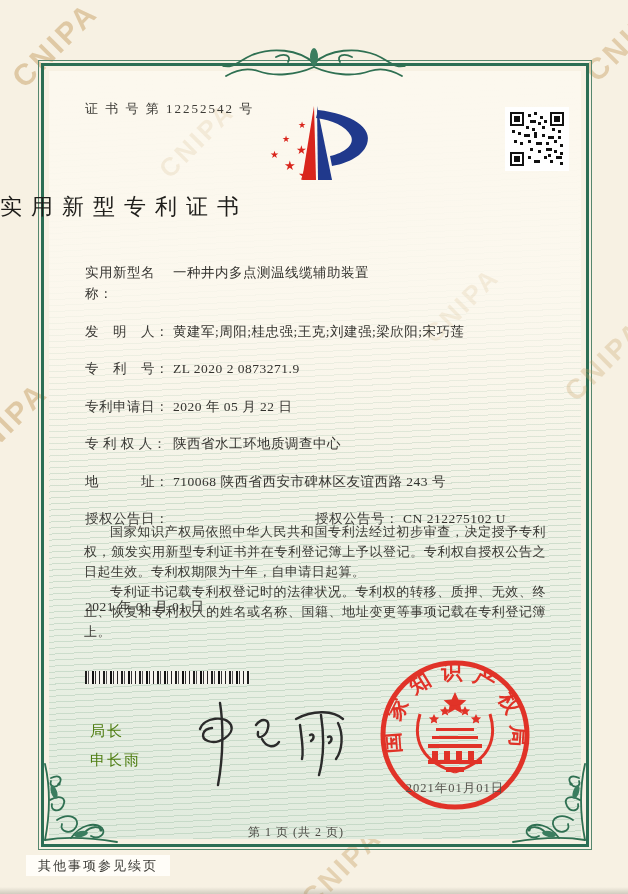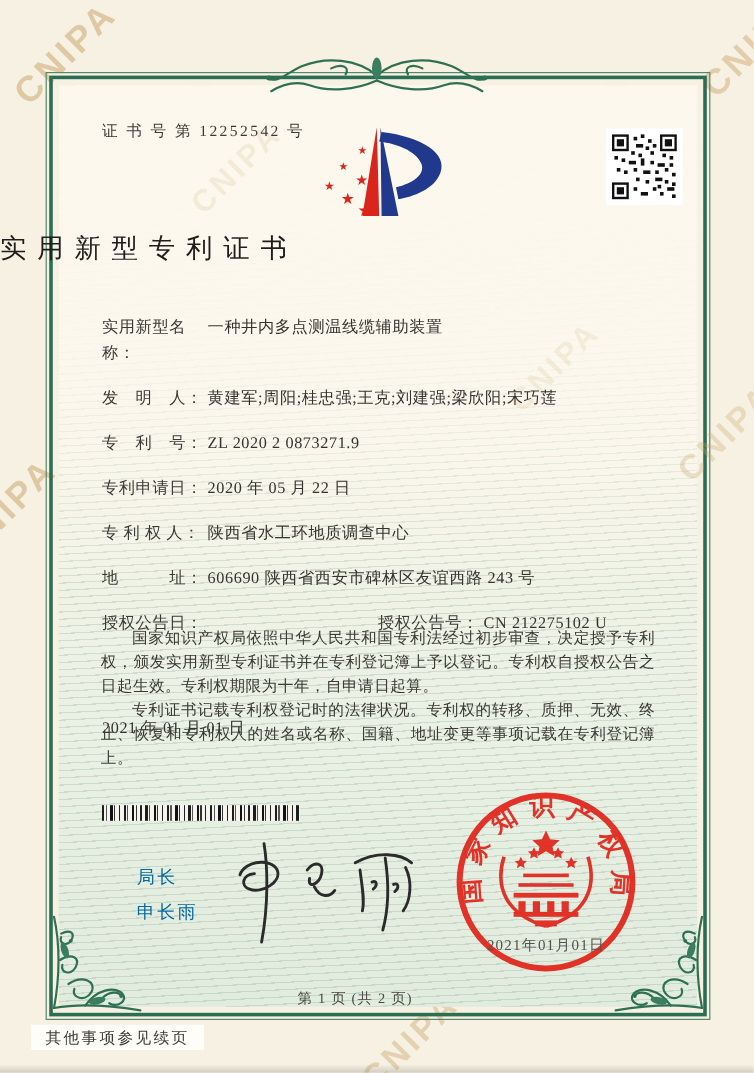--- a/index.html
+++ b/index.html
@@ -54,21 +54,21 @@
     font-size:13px;line-height:20px;text-align:justify;color:#3a3934;
   }
   .paras p{margin:0;text-indent:2em;letter-spacing:0.4px;}
   .barcode{
     position:absolute;left:85px;top:671px;width:165px;height:13px;z-index:4;
     background:repeating-linear-gradient(90deg,
       #1d1d1d 0 2px,#f6f4ee 2px 3px,#555 3px 4px,#f6f4ee 4px 7px,
       #111 7px 9px,#f6f4ee 9px 10px,#333 10px 11px,#f6f4ee 11px 14px,
       #222 14px 15px,#f6f4ee 15px 18px);
   }
-  .signer{position:absolute;left:90px;top:722px;z-index:4;font-size:15px;color:#0369a1;margin-left:24px;}
+  .signer{position:absolute;left:90px;top:722px;z-index:4;font-size:15px;color:#4d7c0f;}
   .signer div{margin-bottom:10px;letter-spacing:2px;}
   .signature{position:absolute;left:178px;top:695px;z-index:5;}
   .seal{position:absolute;left:376px;top:656px;z-index:6;}
   .page-num{
     position:absolute;left:0;top:824px;width:592px;z-index:4;
     text-align:center;font-size:12px;letter-spacing:1px;color:#4a4943;
   }
   .footer-note{
     position:absolute;left:0;top:856px;width:628px;z-index:3;text-align:left;padding-left:26px;
   }
@@ -235,21 +235,21 @@
   <div class="frow">
     <span class="flabel">专利申请日：</span>
     <span class="fvalue">2020 年 05 月 22 日</span>
   </div>
   <div class="frow">
     <span class="flabel">专 利 权 人：</span>
     <span class="fvalue">陕西省水工环地质调查中心</span>
   </div>
   <div class="frow">
     <span class="flabel">地　　　址：</span>
-    <span class="fvalue">606690 陕西省西安市碑林区友谊西路 243 号</span>
+    <span class="fvalue">710068 陕西省西安市碑林区友谊西路 243 号</span>
   </div>
   <div class="frow-double">
     <span class="fpair fpair-first">
       <span class="flabel">授权公告日：</span>
       <span class="fvalue">2021 年 01 月 01 日</span>
     </span>
     <span class="fpair">
       <span class="flabel">授权公告号：</span>
       <span class="fvalue">CN 212275102 U</span>
     </span>

